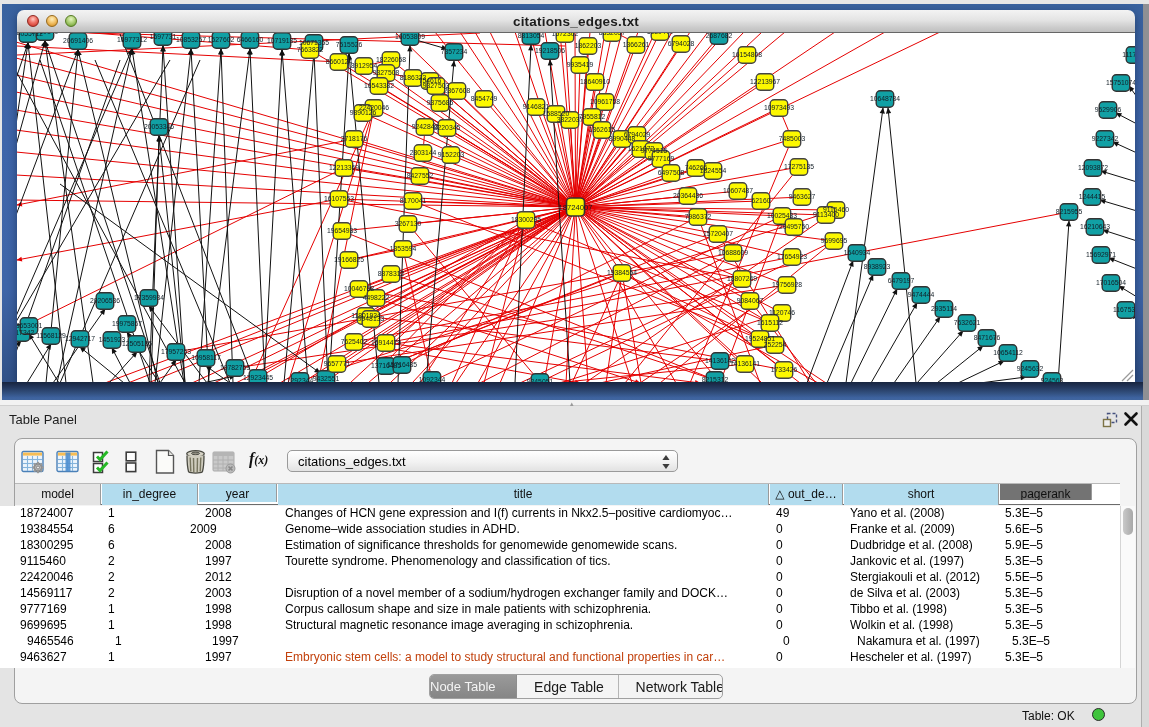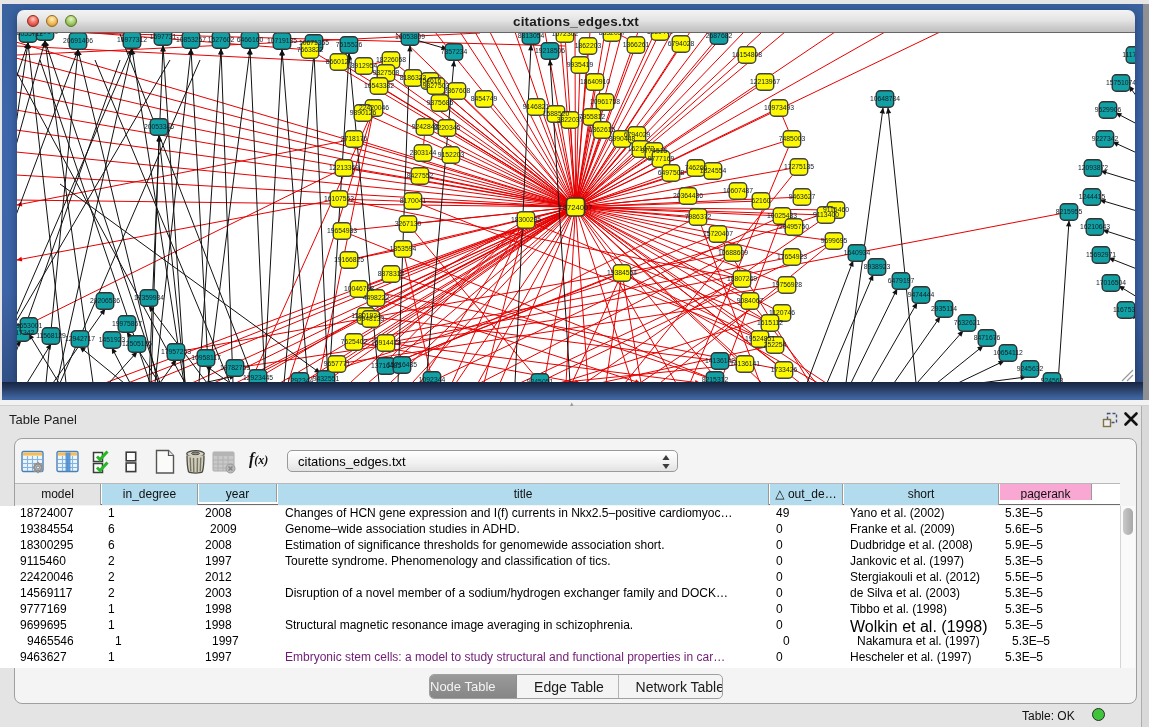--- a/index.html
+++ b/index.html
@@ -731,46 +731,46 @@
     </svg>
   </div>
 
   <div class="abs" style="left:15px;top:77px;width:1105px;height:22px;background:#fff;border-top:1px solid #b9b9b9;border-bottom:1px solid #6b6b6b">
     <div style="position:absolute;left:0px;top:0;width:86px;height:21px;background:#e4e4e4;border-right:1px solid #9a9a9a;text-align:center;line-height:21px;font-size:12px;color:#111;overflow:hidden">model</div>
       <div style="position:absolute;left:87px;top:0;width:96px;height:21px;background:#b2dcee;border-right:1px solid #9a9a9a;text-align:center;line-height:21px;font-size:12px;color:#111;overflow:hidden">in_degree</div>
       <div style="position:absolute;left:184px;top:0;width:78px;height:18px;background:#b2dcee;border-right:1px solid #9a9a9a;text-align:center;line-height:21px;font-size:12px;color:#111;overflow:hidden">year</div>
       <div style="position:absolute;left:263px;top:0;width:491px;height:21px;background:#b2dcee;border-right:1px solid #9a9a9a;text-align:center;line-height:21px;font-size:12px;color:#111;overflow:hidden">title</div>
       <div style="position:absolute;left:755px;top:0;width:73px;height:21px;background:#b2dcee;border-right:1px solid #9a9a9a;text-align:center;line-height:21px;font-size:12px;color:#111;overflow:hidden">△ out_de…</div>
       <div style="position:absolute;left:829px;top:0;width:155px;height:21px;background:#b2dcee;border-right:1px solid #9a9a9a;text-align:center;line-height:21px;font-size:12px;color:#111;overflow:hidden">short</div>
-      <div style="position:absolute;left:985px;top:0;width:92px;height:16px;background:#f9a8d4;border-right:1px solid #9a9a9a;text-align:center;line-height:21px;font-size:12px;color:#111;overflow:hidden">pagerank</div>
+      <div style="position:absolute;left:985px;top:0;width:92px;height:16px;background:#737373;border-right:1px solid #9a9a9a;text-align:center;line-height:21px;font-size:12px;color:#111;overflow:hidden">pagerank</div>
   </div>
   <div class="abs" style="left:0px;top:100px;width:1120px;height:162px;background:#fff;overflow:hidden">
     <div style="position:absolute;left:0;top:0px;width:1105px;height:16px;">
         <span style="position:absolute;left:20px;top:0;font-size:12px;color:#000;white-space:nowrap">18724007</span>
         <span style="position:absolute;left:108px;top:0;font-size:12px;color:#000;white-space:nowrap">1</span>
         <span style="position:absolute;left:205px;top:0;font-size:12px;color:#000;white-space:nowrap">2008</span>
         <span style="position:absolute;left:285px;top:0;font-size:12px;color:#000;white-space:nowrap">Changes of HCN gene expression and I(f) currents in Nkx2.5–positive cardiomyoc…</span>
         <span style="position:absolute;left:776px;top:0;font-size:12px;color:#000;white-space:nowrap">49</span>
-        <span style="position:absolute;left:850px;top:0;font-size:12px;color:#000;white-space:nowrap">Yano et al. (2002)</span>
+        <span style="position:absolute;left:850px;top:0;font-size:12px;color:#000;white-space:nowrap">Yano et al. (2008)</span>
         <span style="position:absolute;left:1005px;top:0;font-size:12px;color:#000;white-space:nowrap">5.3E–5</span>
       </div>
       <div style="position:absolute;left:0;top:16px;width:1105px;height:16px;">
         <span style="position:absolute;left:20px;top:0;font-size:12px;color:#000;white-space:nowrap">19384554</span>
         <span style="position:absolute;left:108px;top:0;font-size:12px;color:#000;white-space:nowrap">6</span>
-        <span style="position:absolute;left:210px;top:0;font-size:12px;color:#000;white-space:nowrap">2009</span>
+        <span style="position:absolute;left:190px;top:0;font-size:12px;color:#000;white-space:nowrap">2009</span>
         <span style="position:absolute;left:285px;top:0;font-size:12px;color:#000;white-space:nowrap">Genome–wide association studies in ADHD.</span>
         <span style="position:absolute;left:776px;top:0;font-size:12px;color:#000;white-space:nowrap">0</span>
         <span style="position:absolute;left:850px;top:0;font-size:12px;color:#000;white-space:nowrap">Franke et al. (2009)</span>
         <span style="position:absolute;left:1005px;top:0;font-size:12px;color:#000;white-space:nowrap">5.6E–5</span>
       </div>
       <div style="position:absolute;left:0;top:32px;width:1105px;height:16px;">
         <span style="position:absolute;left:20px;top:0;font-size:12px;color:#000;white-space:nowrap">18300295</span>
         <span style="position:absolute;left:108px;top:0;font-size:12px;color:#000;white-space:nowrap">6</span>
         <span style="position:absolute;left:205px;top:0;font-size:12px;color:#000;white-space:nowrap">2008</span>
-        <span style="position:absolute;left:285px;top:0;font-size:12px;color:#000;white-space:nowrap">Estimation of significance thresholds for genomewide association short.</span>
+        <span style="position:absolute;left:285px;top:0;font-size:12px;color:#000;white-space:nowrap">Estimation of significance thresholds for genomewide genomewide scans.</span>
         <span style="position:absolute;left:776px;top:0;font-size:12px;color:#000;white-space:nowrap">0</span>
         <span style="position:absolute;left:850px;top:0;font-size:12px;color:#000;white-space:nowrap">Dudbridge et al. (2008)</span>
         <span style="position:absolute;left:1005px;top:0;font-size:12px;color:#000;white-space:nowrap">5.9E–5</span>
       </div>
       <div style="position:absolute;left:0;top:48px;width:1105px;height:16px;">
         <span style="position:absolute;left:20px;top:0;font-size:12px;color:#000;white-space:nowrap">9115460</span>
         <span style="position:absolute;left:108px;top:0;font-size:12px;color:#000;white-space:nowrap">2</span>
         <span style="position:absolute;left:205px;top:0;font-size:12px;color:#000;white-space:nowrap">1997</span>
         <span style="position:absolute;left:285px;top:0;font-size:12px;color:#000;white-space:nowrap">Tourette syndrome. Phenomenology and classification of tics.</span>
         <span style="position:absolute;left:776px;top:0;font-size:12px;color:#000;white-space:nowrap">0</span>
@@ -791,46 +791,47 @@
         <span style="position:absolute;left:205px;top:0;font-size:12px;color:#000;white-space:nowrap">2003</span>
         <span style="position:absolute;left:285px;top:0;font-size:12px;color:#000;white-space:nowrap">Disruption of a novel member of a sodium/hydrogen exchanger family and DOCK…</span>
         <span style="position:absolute;left:776px;top:0;font-size:12px;color:#000;white-space:nowrap">0</span>
         <span style="position:absolute;left:850px;top:0;font-size:12px;color:#000;white-space:nowrap">de Silva et al. (2003)</span>
         <span style="position:absolute;left:1005px;top:0;font-size:12px;color:#000;white-space:nowrap">5.3E–5</span>
       </div>
       <div style="position:absolute;left:0;top:96px;width:1105px;height:16px;">
         <span style="position:absolute;left:20px;top:0;font-size:12px;color:#000;white-space:nowrap">9777169</span>
         <span style="position:absolute;left:108px;top:0;font-size:12px;color:#000;white-space:nowrap">1</span>
         <span style="position:absolute;left:205px;top:0;font-size:12px;color:#000;white-space:nowrap">1998</span>
+        <span style="position:absolute;left:285px;top:0;font-size:12px;color:#000;white-space:nowrap">Corpus callosum shape and size in male patients with schizophrenia.</span>
         <span style="position:absolute;left:776px;top:0;font-size:12px;color:#000;white-space:nowrap">0</span>
         <span style="position:absolute;left:850px;top:0;font-size:12px;color:#000;white-space:nowrap">Tibbo et al. (1998)</span>
         <span style="position:absolute;left:1005px;top:0;font-size:12px;color:#000;white-space:nowrap">5.3E–5</span>
       </div>
       <div style="position:absolute;left:0;top:112px;width:1105px;height:16px;">
         <span style="position:absolute;left:20px;top:0;font-size:12px;color:#000;white-space:nowrap">9699695</span>
         <span style="position:absolute;left:108px;top:0;font-size:12px;color:#000;white-space:nowrap">1</span>
         <span style="position:absolute;left:205px;top:0;font-size:12px;color:#000;white-space:nowrap">1998</span>
         <span style="position:absolute;left:285px;top:0;font-size:12px;color:#000;white-space:nowrap">Structural magnetic resonance image averaging in schizophrenia.</span>
         <span style="position:absolute;left:776px;top:0;font-size:12px;color:#000;white-space:nowrap">0</span>
-        <span style="position:absolute;left:850px;top:0;font-size:16px;color:#000;white-space:nowrap">Wolkin et al. (1998)</span>
+        <span style="position:absolute;left:850px;top:0;font-size:12px;color:#000;white-space:nowrap">Wolkin et al. (1998)</span>
         <span style="position:absolute;left:1005px;top:0;font-size:12px;color:#000;white-space:nowrap">5.3E–5</span>
       </div>
       <div style="position:absolute;left:7px;top:128px;width:1105px;height:16px;">
         <span style="position:absolute;left:20px;top:0;font-size:12px;color:#000;white-space:nowrap">9465546</span>
         <span style="position:absolute;left:108px;top:0;font-size:12px;color:#000;white-space:nowrap">1</span>
         <span style="position:absolute;left:205px;top:0;font-size:12px;color:#000;white-space:nowrap">1997</span>
         <span style="position:absolute;left:776px;top:0;font-size:12px;color:#000;white-space:nowrap">0</span>
         <span style="position:absolute;left:850px;top:0;font-size:12px;color:#000;white-space:nowrap">Nakamura et al. (1997)</span>
         <span style="position:absolute;left:1005px;top:0;font-size:12px;color:#000;white-space:nowrap">5.3E–5</span>
       </div>
       <div style="position:absolute;left:0;top:144px;width:1105px;height:16px;">
         <span style="position:absolute;left:20px;top:0;font-size:12px;color:#000;white-space:nowrap">9463627</span>
         <span style="position:absolute;left:108px;top:0;font-size:12px;color:#000;white-space:nowrap">1</span>
         <span style="position:absolute;left:205px;top:0;font-size:12px;color:#000;white-space:nowrap">1997</span>
-        <span style="position:absolute;left:285px;top:0;font-size:12px;color:#701a75;white-space:nowrap">Embryonic stem cells: a model to study structural and functional properties in car…</span>
+        <span style="position:absolute;left:285px;top:0;font-size:12px;color:#c2410c;white-space:nowrap">Embryonic stem cells: a model to study structural and functional properties in car…</span>
         <span style="position:absolute;left:776px;top:0;font-size:12px;color:#000;white-space:nowrap">0</span>
         <span style="position:absolute;left:850px;top:0;font-size:12px;color:#000;white-space:nowrap">Hescheler et al. (1997)</span>
         <span style="position:absolute;left:1005px;top:0;font-size:12px;color:#000;white-space:nowrap">5.3E–5</span>
       </div>
   </div>
 
   <div class="abs" style="left:1120px;top:100px;width:15px;height:162px;background:#fafafa;border-left:1px solid #d5d5d5"></div>
   <div class="abs" style="left:1122.5px;top:102px;width:10px;height:27px;background:linear-gradient(90deg,#c9c9c9,#a8a8a8);border-radius:5px"></div>
 
   <div class="abs" style="left:429px;top:268px;width:294px;height:25px;border:1px solid #a0a0a0;border-radius:5px;background:#f4f4f4;overflow:hidden">

